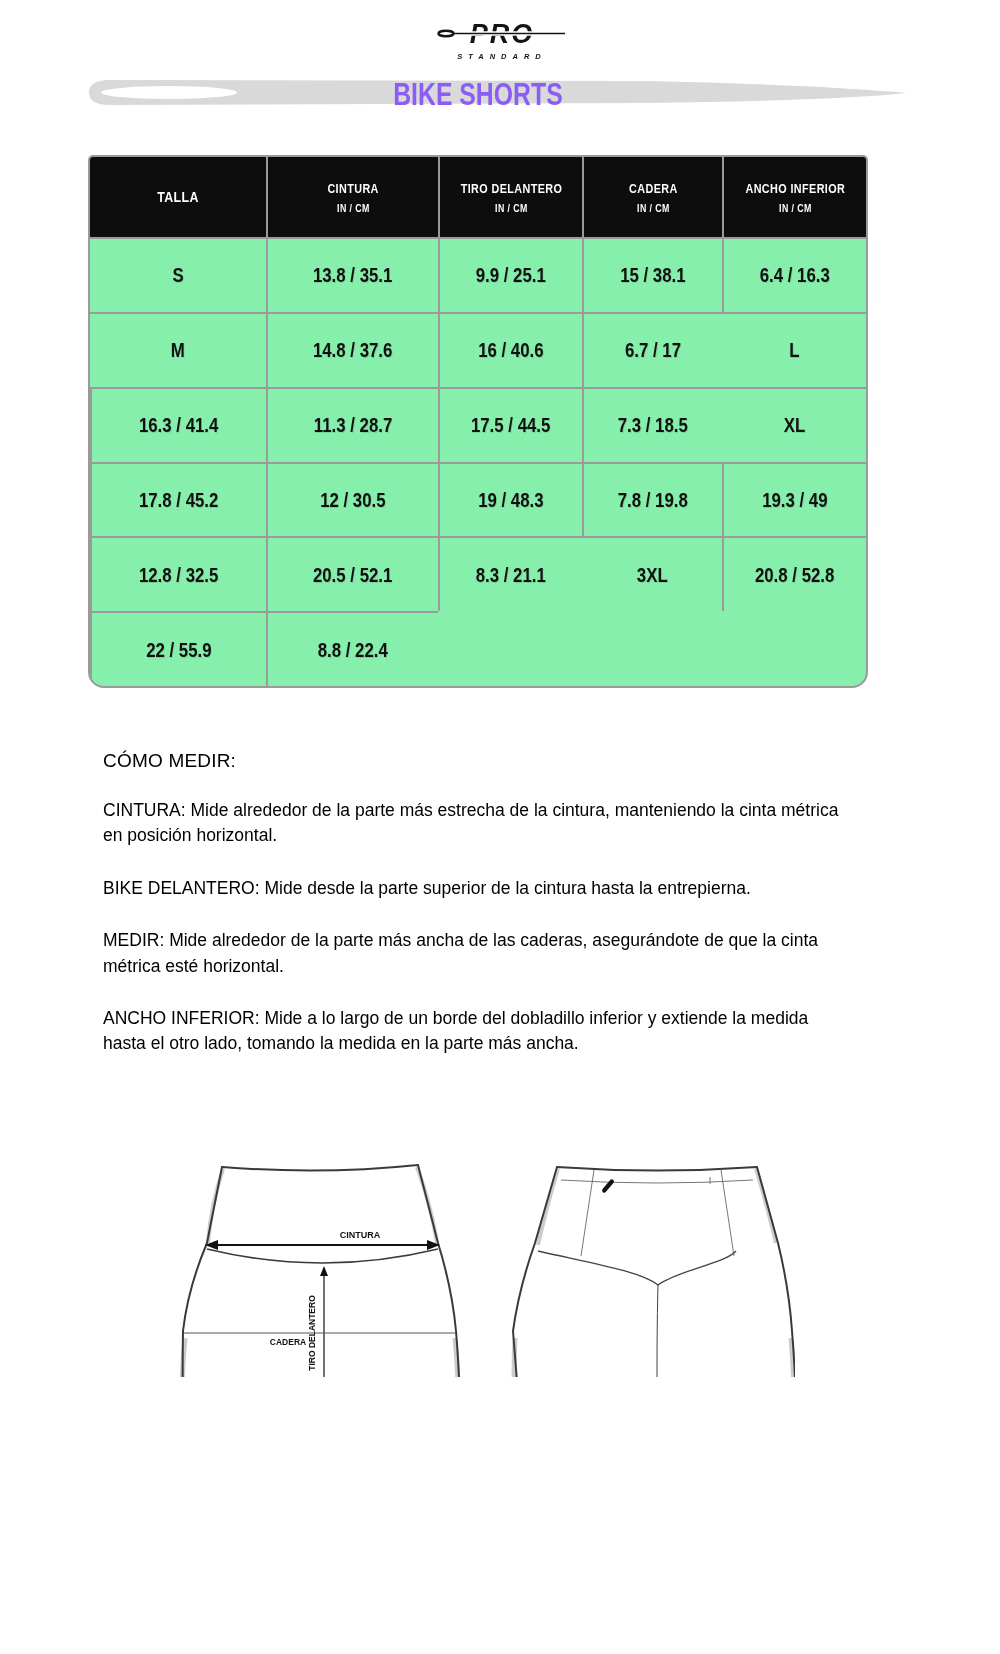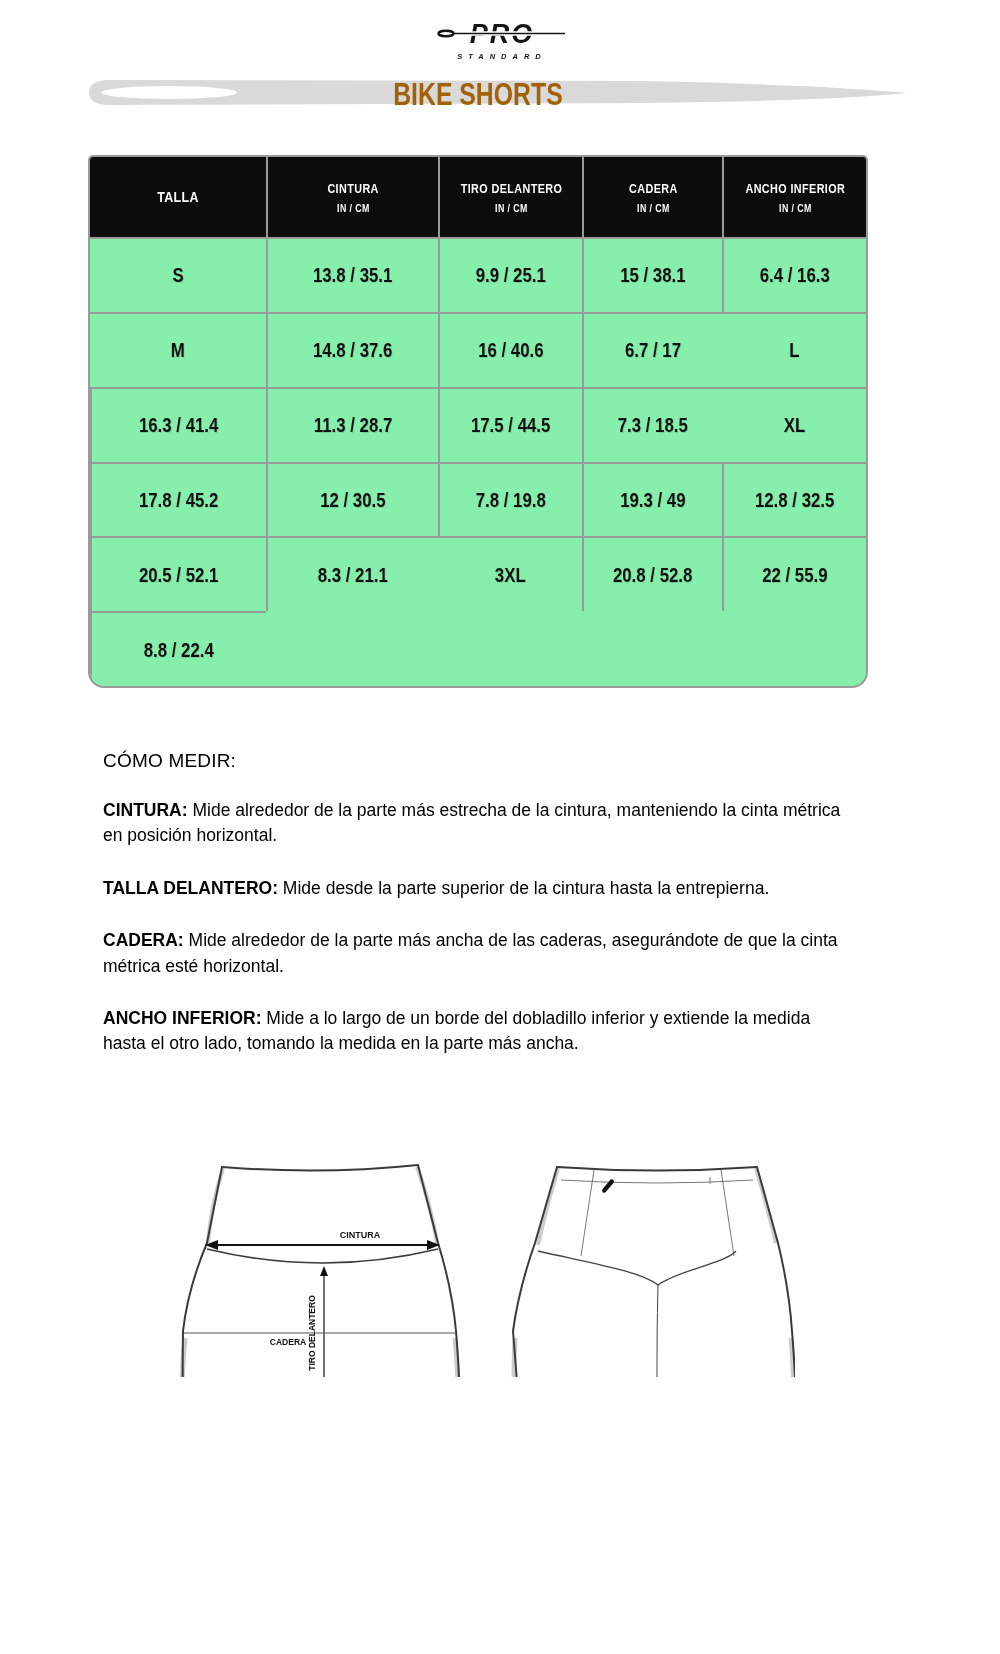--- a/index.html
+++ b/index.html
@@ -2,39 +2,39 @@
 <html><head>
 <meta charset="utf-8">
 <style>
   html,body{margin:0;padding:0;background:#fff;}
   .page{position:relative;width:1000px;height:1377px;background:#ffffff;overflow:hidden;
         font-family:"Liberation Sans",sans-serif;color:#000;}
   .abs{position:absolute;}
   .cond{display:inline-block;transform:scaleX(0.8);transform-origin:center;font-weight:700;}
   
   .title{left:368px;top:77px;width:220px;text-align:center;font-size:31px;font-weight:800;
-         letter-spacing:0;color:#a16207;z-index:3;}
+         letter-spacing:0;color:#8b5cf6;z-index:3;}
   
   .size-table{left:88px;top:155px;width:780px;height:533px;display:grid;box-sizing:border-box;
       grid-template-columns:176px 172px 144px 140px 1fr;
       grid-template-rows:80px repeat(6,1fr);
       border:2px solid #9a9a9a;border-radius:5px 5px 16px 16px;overflow:hidden;background:#86efac;}
   .cell{display:flex;align-items:center;justify-content:center;border-left:2px solid #9a9a9a;}
   .cell.c0{border-left:none;}
   .cell.body{border-top:2px solid #9a9a9a;font-size:21px;color:#101010;
              text-shadow:1px 1px 0 rgba(0,0,0,0.12);}
   .cell.head{background:#0d0d0d;color:#fff;flex-direction:column;gap:6px;}
   .cell.head .lbl{font-size:13.5px;letter-spacing:.5px;}
   .cell.head .unit{font-size:11px;letter-spacing:.5px;}
   .cell.head.talla .lbl{font-size:15.5px;}
   
   .howto{left:103px;top:750px;width:748px;}
   .howto h2{margin:0 0 26px;font-size:19px;font-weight:400;letter-spacing:.2px;}
   .howto p{margin:0 0 27px;font-size:17.5px;line-height:1.45;}
-  .howto p b{font-weight:700;}
+  .howto p b{font-weight:400;}
   svg{font-family:"Liberation Sans",sans-serif;}
   .diaglabel{font-weight:700;fill:#111;}
 </style>
 </head>
 <body>
 
 <div class="page">
 
   <svg class="abs" style="left:420px;top:12px;" width="160" height="54" viewBox="0 0 160 54">
     <g>
@@ -125,20 +125,23 @@
     <div class="cell body c0">
         <span class="cond">XL</span>
       </div>
     <div class="cell body">
         <span class="cond">17.8 / 45.2</span>
       </div>
     <div class="cell body">
         <span class="cond">12 / 30.5</span>
       </div>
     <div class="cell body">
+        <span class="cond">19 / 48.3</span>
+      </div>
+    <div class="cell body">
         <span class="cond">7.8 / 19.8</span>
       </div>
 
     <div class="cell body">
         <span class="cond">19.3 / 49</span>
       </div>
     <div class="cell body">
         <span class="cond">12.8 / 32.5</span>
       </div>
     <div class="cell body">
@@ -158,22 +161,22 @@
         <span class="cond">22 / 55.9</span>
       </div>
     <div class="cell body">
         <span class="cond">8.8 / 22.4</span>
       </div>
   </div>
 
   <div class="abs howto">
     <h2>CÓMO MEDIR:</h2>
     <p><b>CINTURA:</b> <span>Mide alrededor de la parte más estrecha de la cintura, manteniendo la cinta métrica en posición horizontal.</span></p>
-    <p><b>TALLA DELANTERO:</b> <span>Mide desde la parte superior de la cintura hasta la entrepierna.</span></p>
-    <p><b>CADERA:</b> <span>Mide alrededor de la parte más ancha de las caderas, asegurándote de que la cinta métrica esté horizontal.</span></p>
+    <p><b>BIKE DELANTERO:</b> <span>Mide desde la parte superior de la cintura hasta la entrepierna.</span></p>
+    <p><b>MEDIR:</b> <span>Mide alrededor de la parte más ancha de las caderas, asegurándote de que la cinta métrica esté horizontal.</span></p>
     <p><b>ANCHO INFERIOR:</b> <span>Mide a lo largo de un borde del dobladillo inferior y extiende la medida hasta el otro lado, tomando la medida en la parte más ancha.</span></p>
   </div>
 
   <svg class="abs" style="left:160px;top:1093px;" width="300" height="505" viewBox="0 0 300 505">
 
     <path d="M62,74 Q162,82 258,72 L278,150 Q292,195 296,238 Q301,300 299,330 Q296,400 285,465
              Q234,474 182,463 Q172,380 163,304 Q154,380 143,463 Q90,473 38,464
              Q27,400 24,330 Q22,300 23,238 Q28,195 47,150 Z" fill="#ffffff"></path>
 
     <path d="M25,245 Q15,345 37,458" stroke="#cccccc" stroke-width="5" fill="none"></path>

